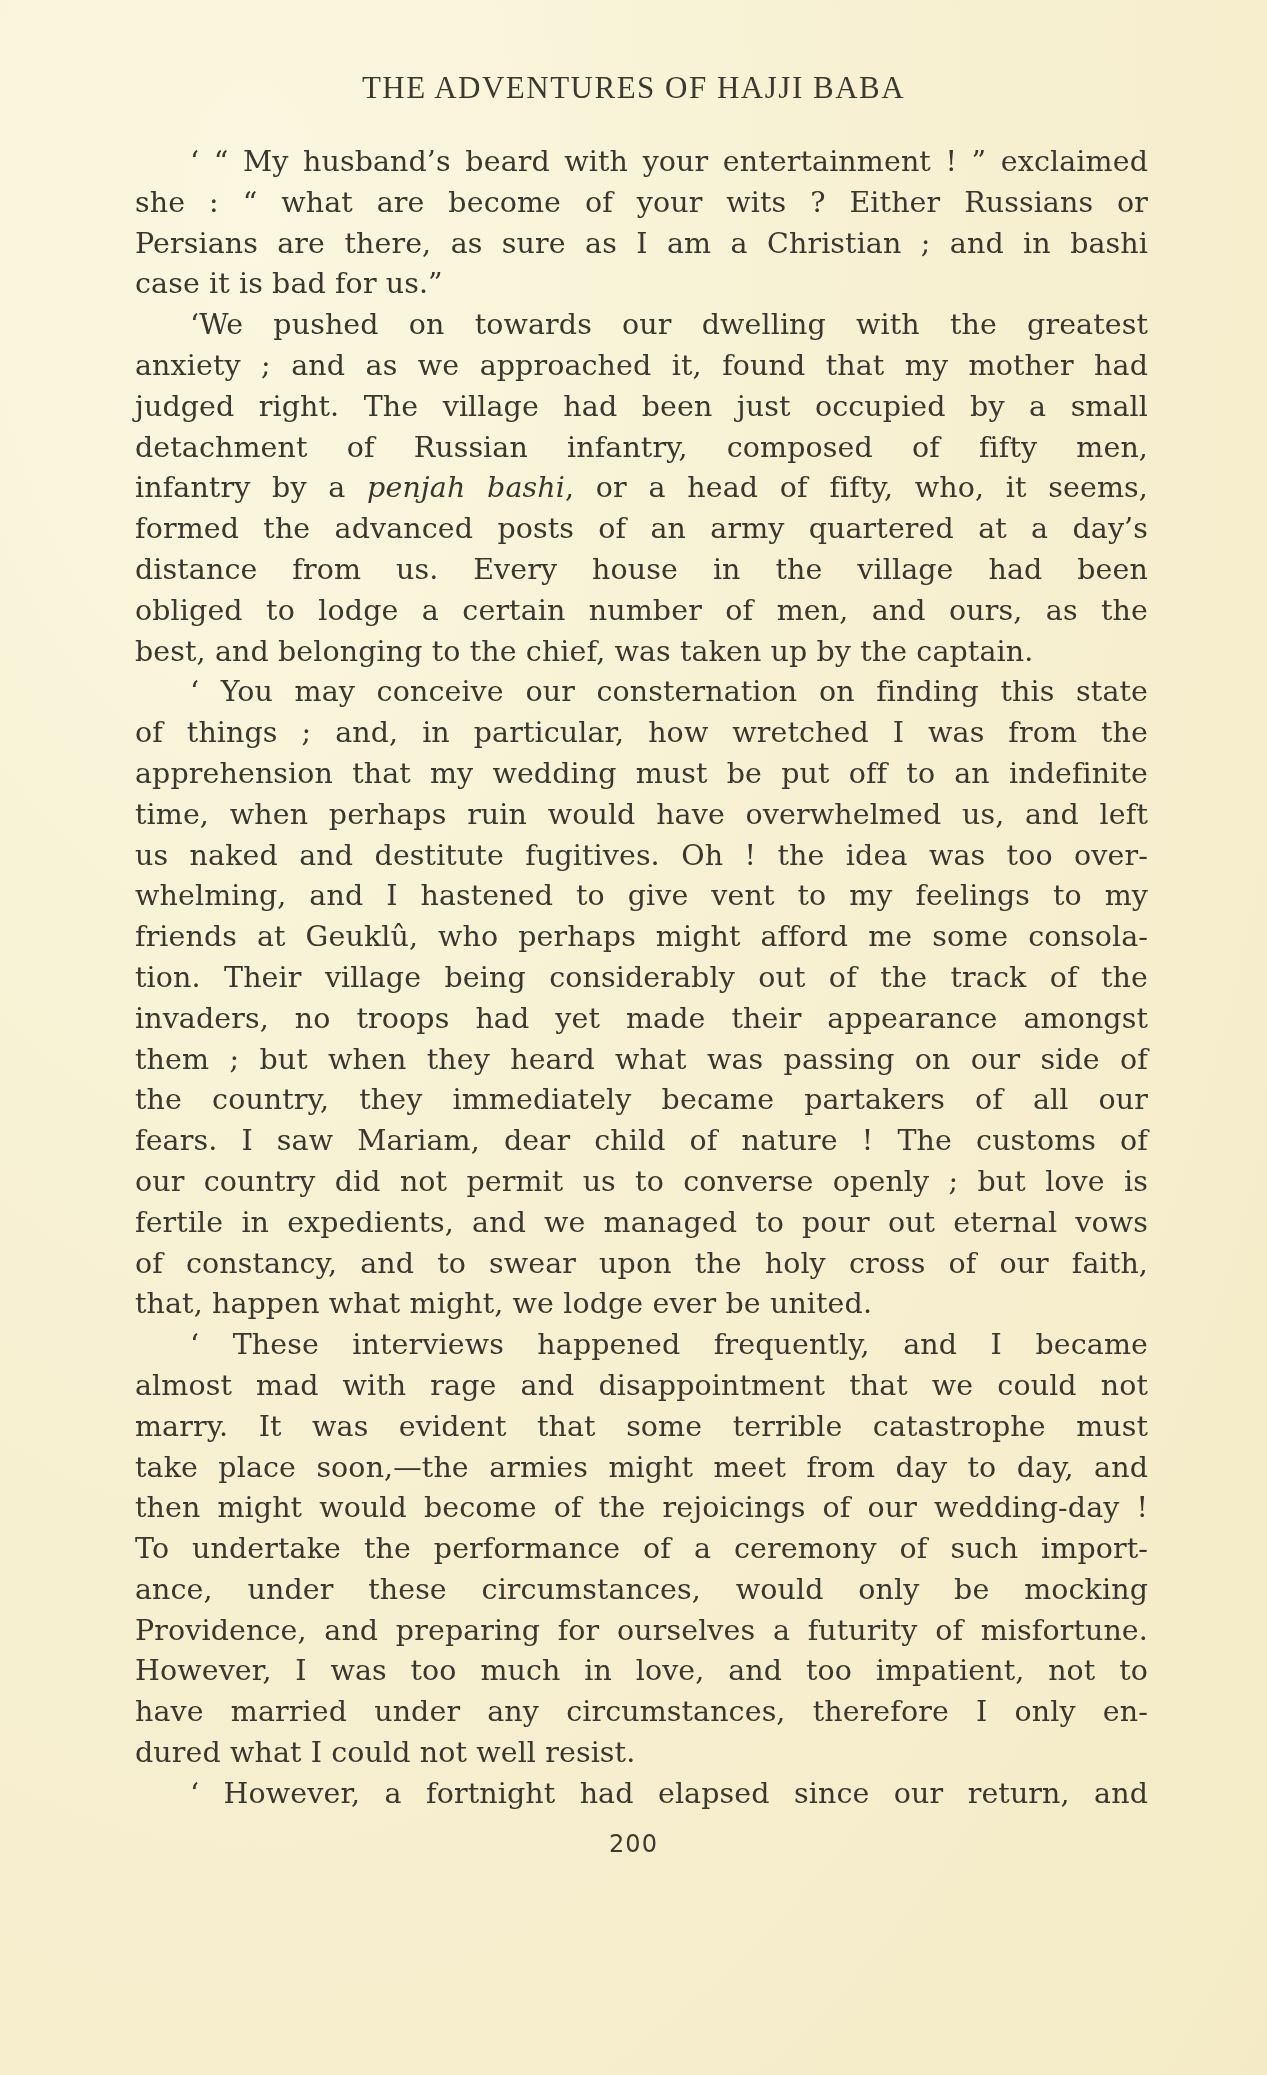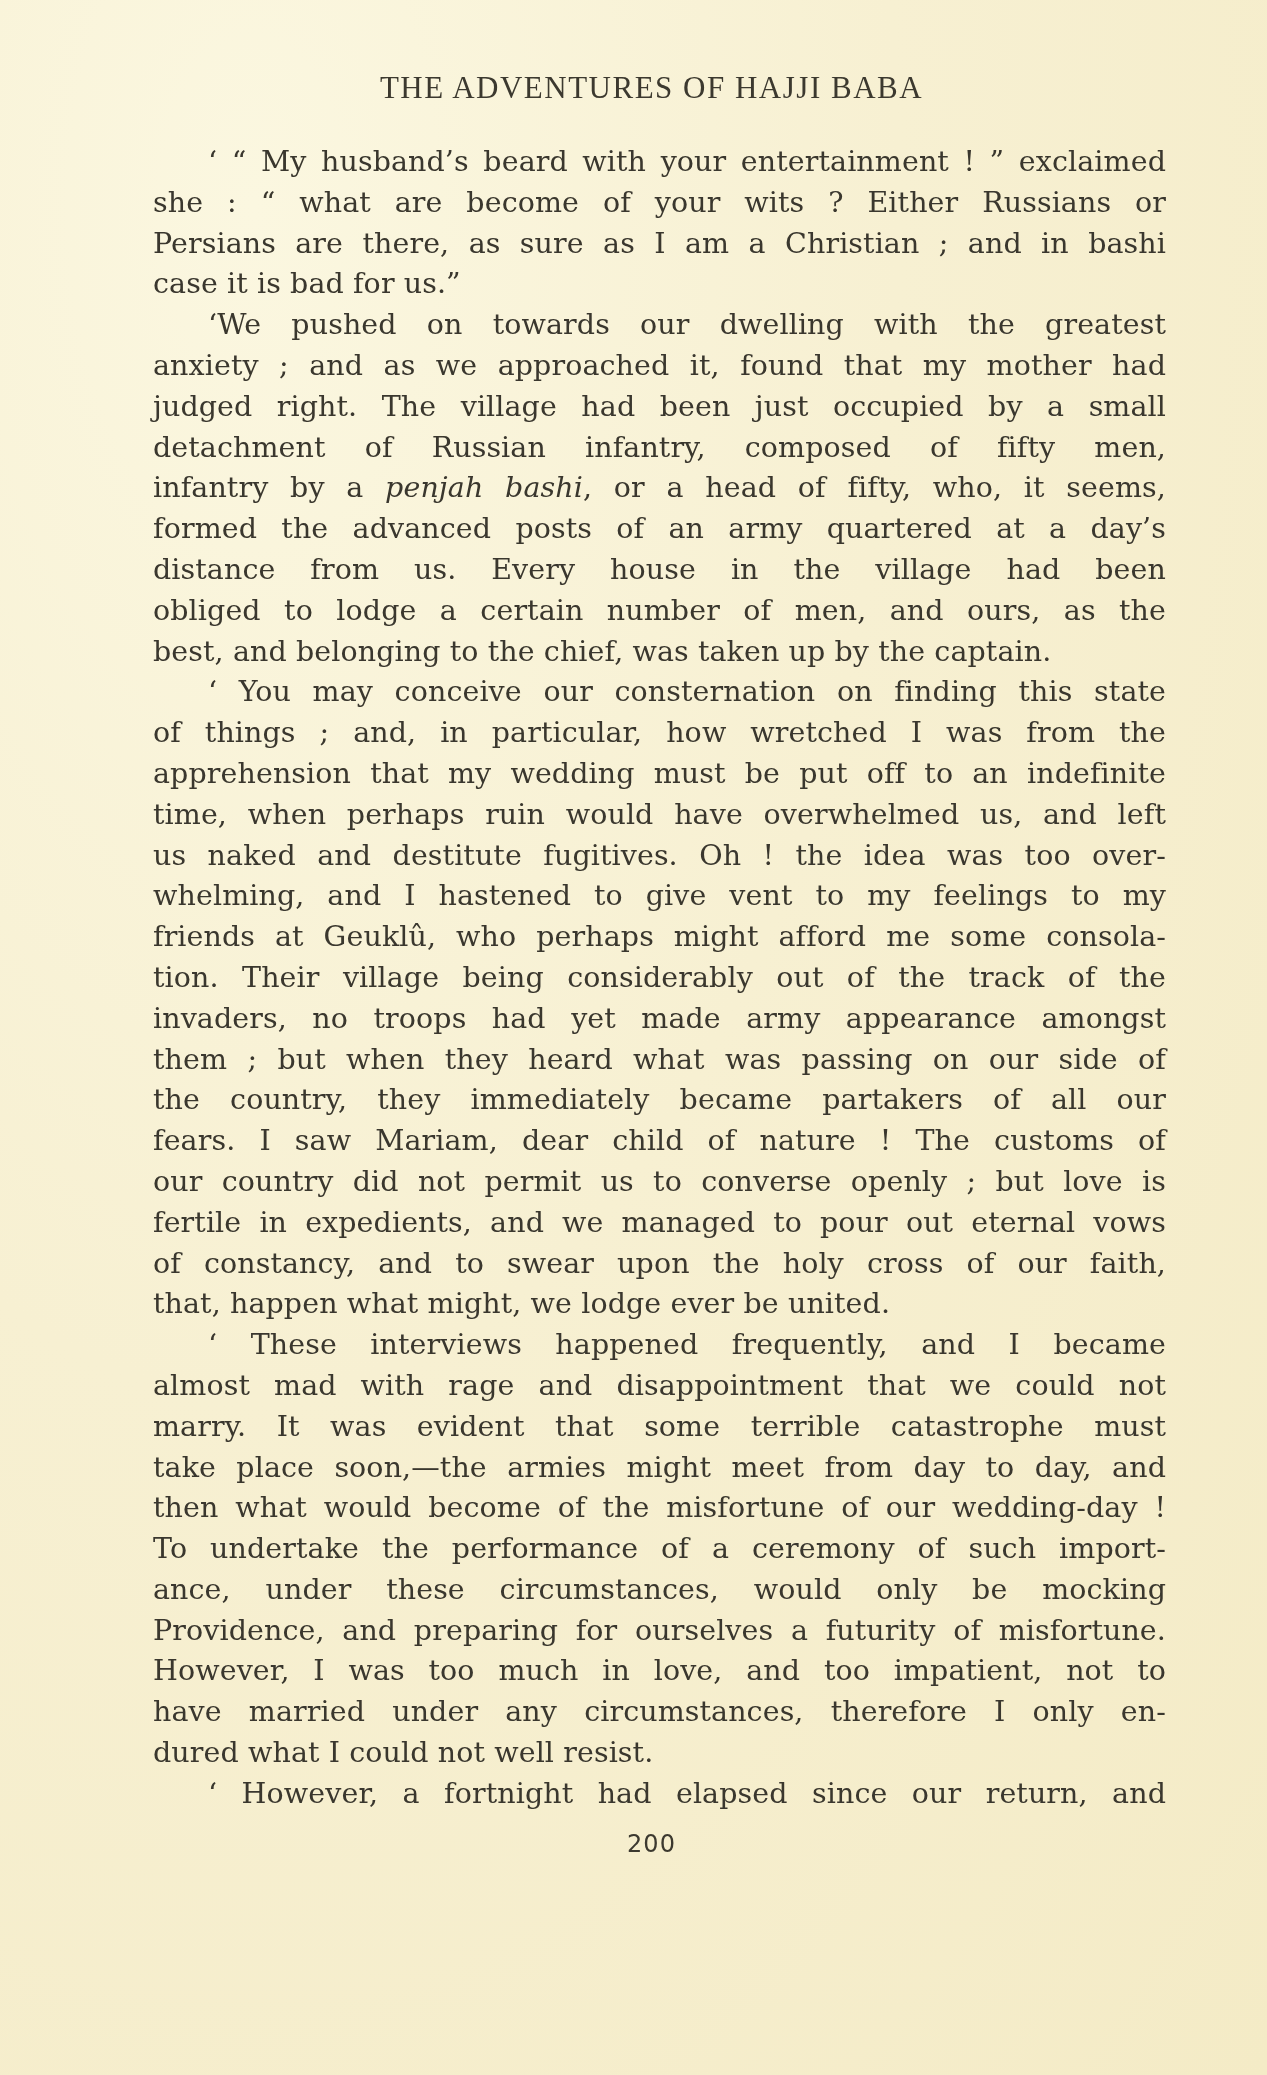--- a/index.html
+++ b/index.html
@@ -2,21 +2,21 @@
 <html><head>
 <meta charset="utf-8">
 <style>
   html, body { margin: 0; padding: 0; }
   body {
     width: 1267px; height: 2075px; position: relative; overflow: hidden;
     background: radial-gradient(ellipse at 20% 10%, #fbf7e0 0%, #f7f0d2 45%, #f4ebc6 100%);
     font-family: "DejaVu Serif", "Liberation Serif", serif;
     color: #3a372e;
   }
-  .page { position: absolute; left: 0; top: 0; width: 1185px; height: 2075px; margin-left: 18px; }
+  .page { position: absolute; left: 0; top: 0; width: 1185px; height: 2075px; }
   .running-head {
     position: absolute; top: 68px; left: 0; width: 1267px; text-align: center;
     font-family: "Liberation Serif", "DejaVu Serif", serif;
     font-size: 31px; letter-spacing: 1.5px; line-height: 40px; color: #3c392f;
   }
   .body-text {
     position: absolute; left: 135px; top: 142px; width: 1013px;
   }
   .line {
     display: block; height: 40.8px; line-height: 40.8px;
@@ -53,33 +53,33 @@
     <span class="line">obliged to lodge a certain number of men, and ours, as the</span>
     <span class="line last">best, and belonging to the chief, was taken up by the captain.</span>
     <span class="line indent">‘ You may conceive our consternation on finding this state</span>
     <span class="line">of things ; and, in particular, how wretched I was from the</span>
     <span class="line">apprehension that my wedding must be put off to an indefinite</span>
     <span class="line">time, when perhaps ruin would have overwhelmed us, and left</span>
     <span class="line">us naked and destitute fugitives.  Oh ! the idea was too over-</span>
     <span class="line">whelming, and I hastened to give vent to my feelings to my</span>
     <span class="line">friends at Geuklû, who perhaps might afford me some consola-</span>
     <span class="line">tion.  Their village being considerably out of the track of the</span>
-    <span class="line">invaders, no troops had yet made army appearance amongst</span>
+    <span class="line">invaders, no troops had yet made their appearance amongst</span>
     <span class="line">them ; but when they heard what was passing on our side of</span>
     <span class="line">the country, they immediately became partakers of all our</span>
     <span class="line">fears.  I saw Mariam, dear child of nature !  The customs of</span>
     <span class="line">our country did not permit us to converse openly ; but love is</span>
     <span class="line">fertile in expedients, and we managed to pour out eternal vows</span>
     <span class="line">of constancy, and to swear upon the holy cross of our faith,</span>
     <span class="line last">that, happen what might, we lodge ever be united.</span>
     <span class="line indent">‘ These interviews happened frequently, and I became</span>
     <span class="line">almost mad with rage and disappointment that we could not</span>
     <span class="line">marry.  It was evident that some terrible catastrophe must</span>
     <span class="line">take place soon,—the armies might meet from day to day, and</span>
-    <span class="line">then what would become of the misfortune of our wedding-day !</span>
+    <span class="line">then might would become of the rejoicings of our wedding-day !</span>
     <span class="line">To undertake the performance of a ceremony of such import-</span>
     <span class="line">ance, under these circumstances, would only be mocking</span>
     <span class="line">Providence, and preparing for ourselves a futurity of misfortune.</span>
     <span class="line">However, I was too much in love, and too impatient, not to</span>
     <span class="line">have married under any circumstances, therefore I only en-</span>
     <span class="line last">dured what I could not well resist.</span>
     <span class="line indent">‘ However, a fortnight had elapsed since our return, and</span>
   </div>
 
   <div class="folio">200</div>

